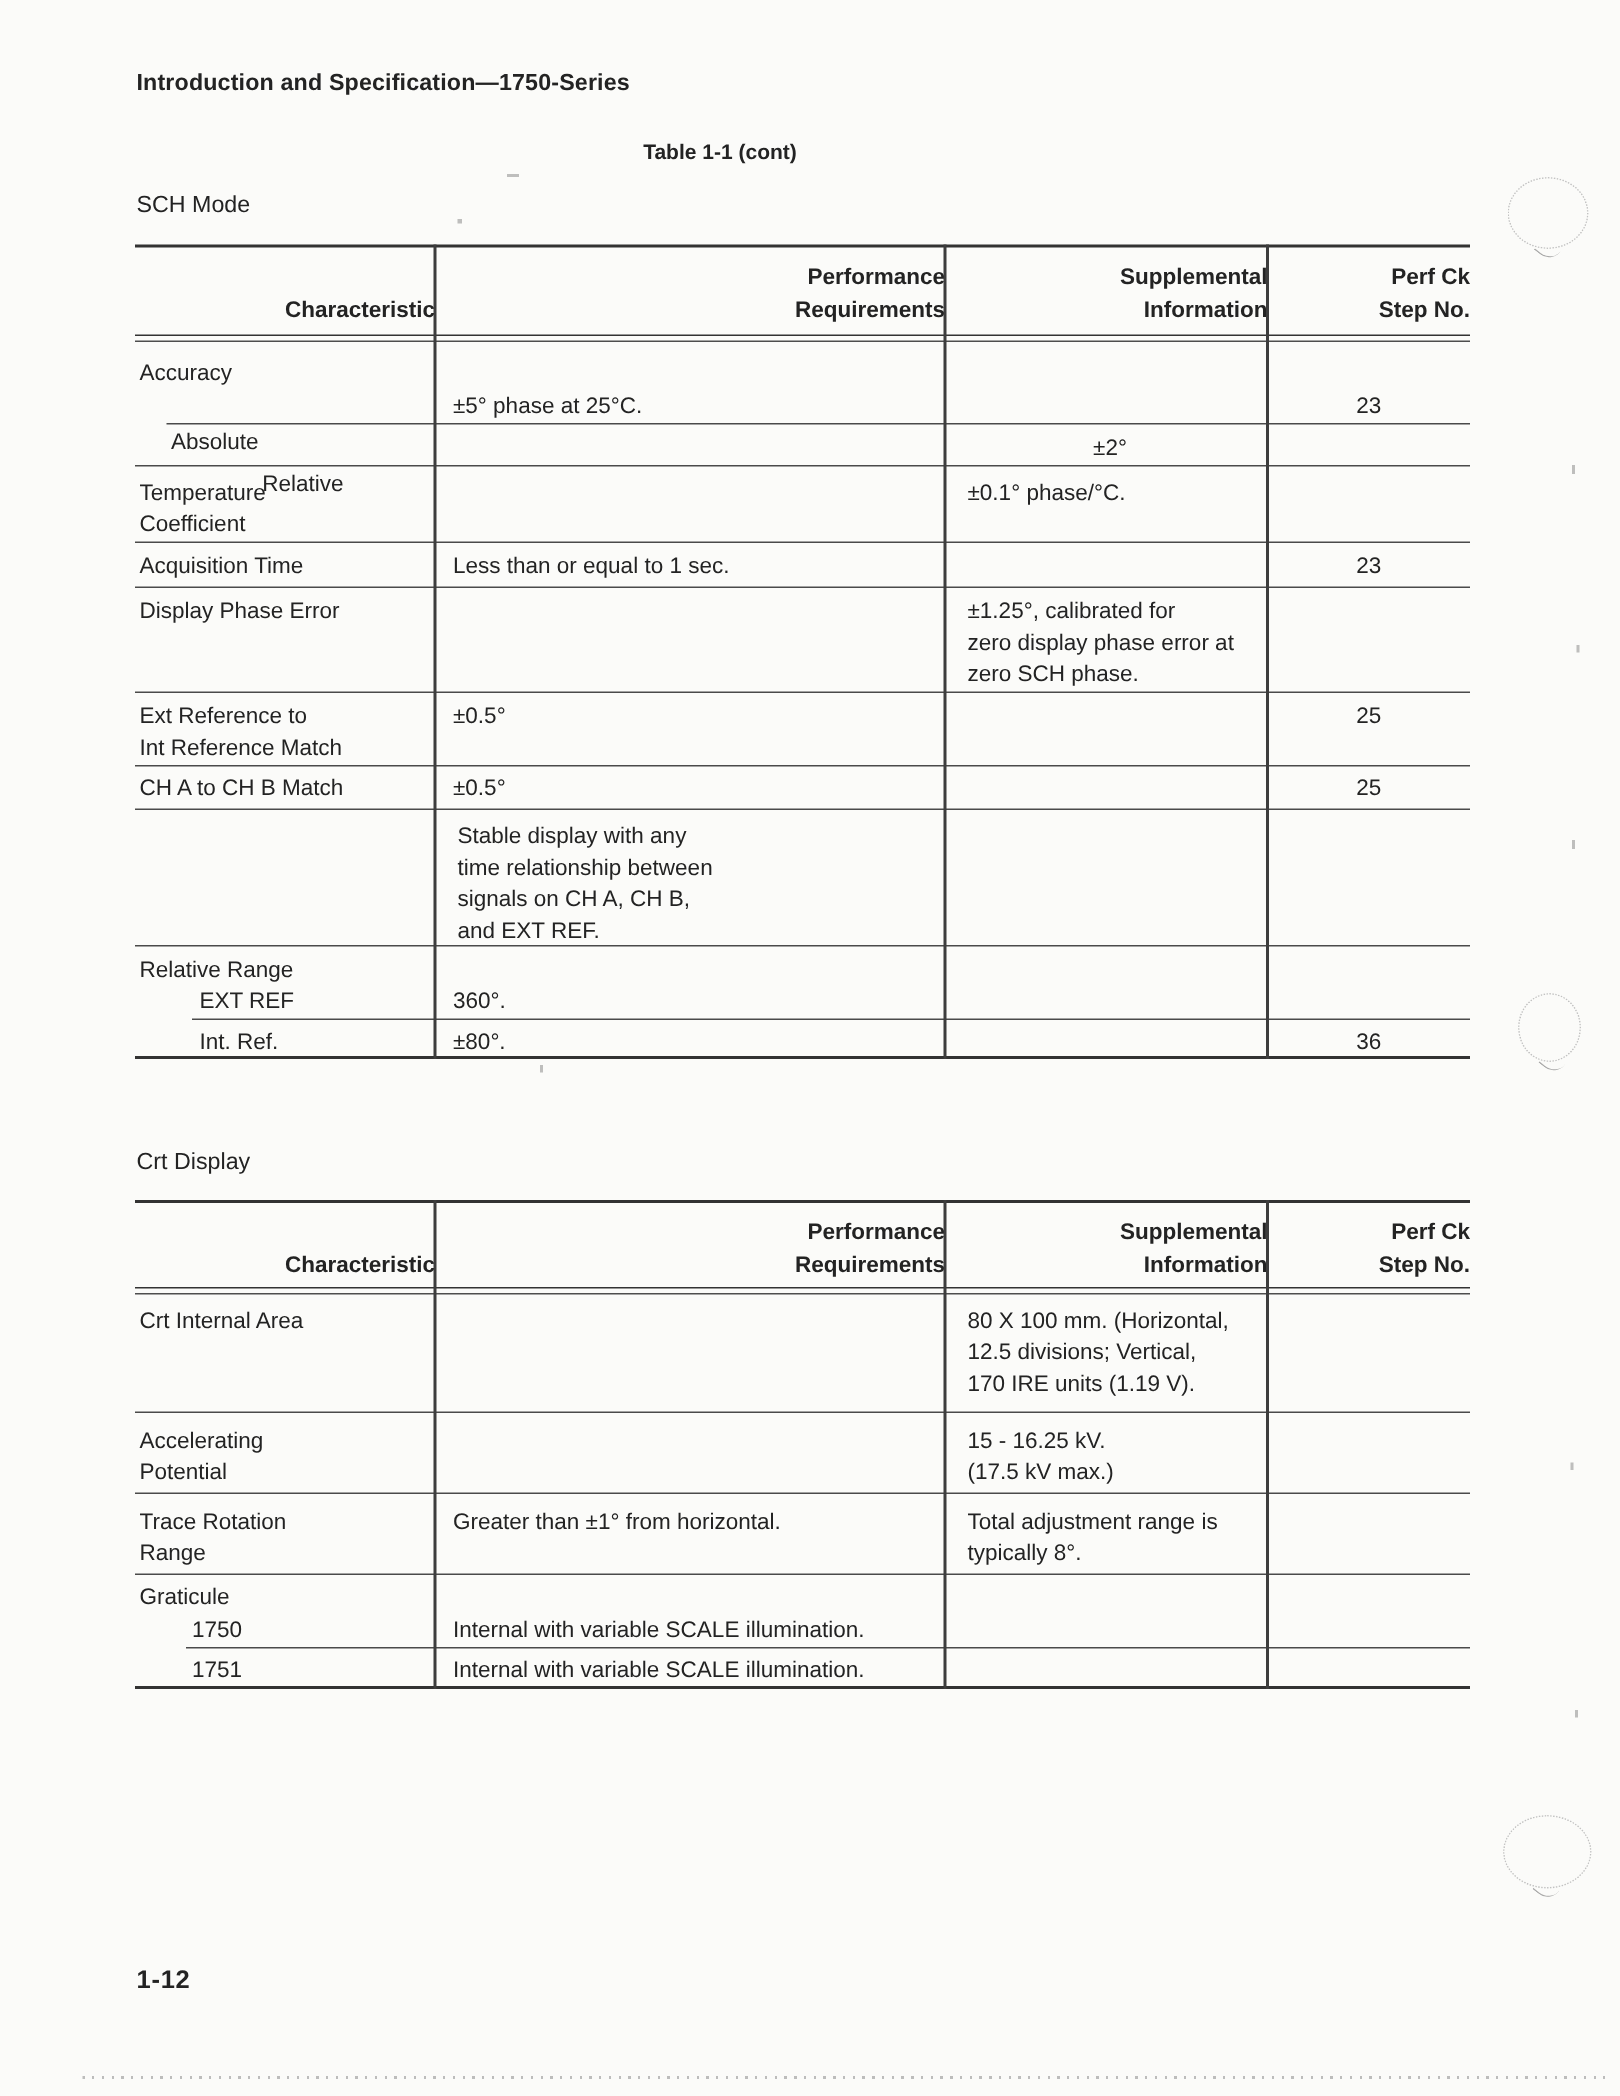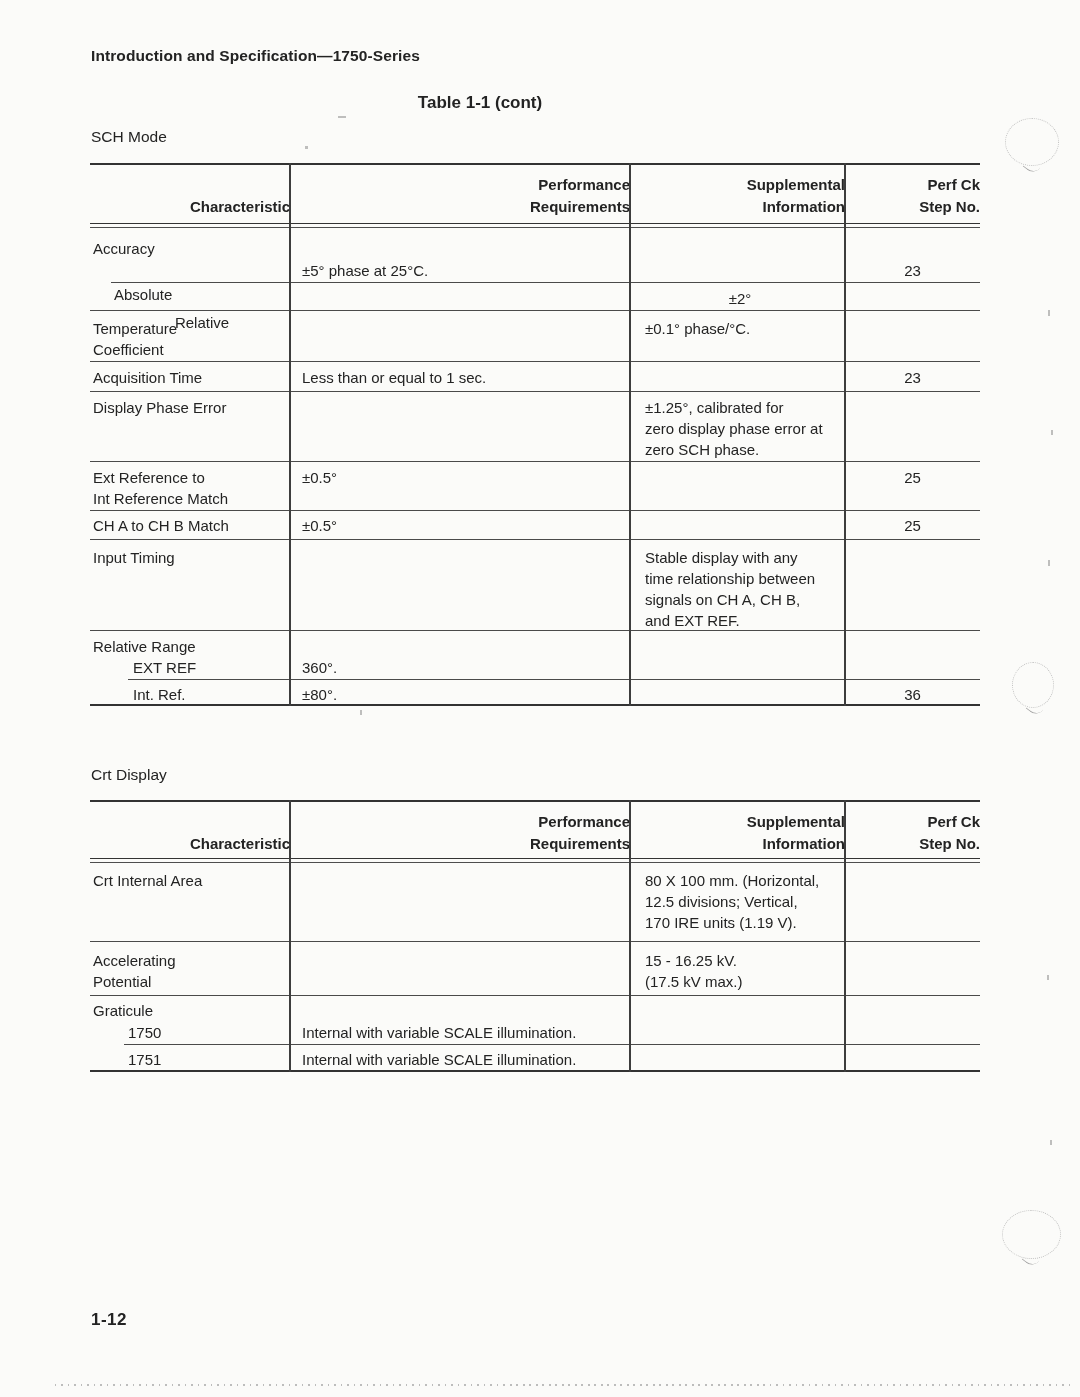--- a/index.html
+++ b/index.html
@@ -6,21 +6,21 @@
   body{
     width:1080px;height:1397px;
     background:#fbfbf9;
     font-family:"Liberation Sans", sans-serif;
     color:#232323;
     position:relative;
     overflow:hidden;
   }
   .page{position:absolute;inset:0;}
   .doc-header{position:absolute;left:91px;top:47px;font-size:15.5px;font-weight:700;letter-spacing:.1px;}
-  .table-title{position:absolute;left:90px;top:93px;width:780px;text-align:center;font-size:17px;font-weight:700;}
+  .table-title{position:absolute;left:90px;top:93px;width:780px;text-align:center;font-size:14px;font-weight:700;}
   .section-label{position:absolute;left:91px;font-size:15.5px;}
   .sl-sch{top:128px;}
   .sl-crt{top:766px;}
   .page-number{position:absolute;left:91px;top:1310px;font-size:17px;font-weight:700;letter-spacing:.5px;}
 
   .spec-table{position:absolute;left:90px;width:890px;font-size:15px;line-height:21px;}
   .t1{top:163px;}
   .t2{top:800px;}
 
   .vline{position:absolute;top:0;bottom:0;width:1.6px;background:#3d3d3d;z-index:3;}
@@ -153,21 +153,20 @@
     </div>
 
     <div class="band grid b-chm">
       <div class="cell c1">CH A to CH B Match</div>
       <div class="cell c2">±0.5°</div>
       <div class="cell c3"></div>
       <div class="cell c4">25</div>
     </div>
 
     <div class="band grid b-inp">
-      <div class="cell c1">Input Timing</div>
       <div class="cell c2"></div>
       <div class="cell c3">Stable display with any
 time relationship between
 signals on CH A, CH B,
 and EXT REF.</div>
       <div class="cell c4"></div>
     </div>
 
     <div class="band b-rng">
       <div class="group-line">Relative Range</div>
@@ -216,20 +215,28 @@
 
     <div class="band grid b-acc2">
       <div class="cell c1">Accelerating
 Potential</div>
       <div class="cell c2"></div>
       <div class="cell c3">15 - 16.25 kV.
 (17.5 kV max.)</div>
       <div class="cell c4"></div>
     </div>
 
+    <div class="band grid b-trr">
+      <div class="cell c1">Trace Rotation
+Range</div>
+      <div class="cell c2">Greater than ±1° from horizontal.</div>
+      <div class="cell c3">Total adjustment range is
+typically 8°.</div>
+      <div class="cell c4"></div>
+    </div>
 
     <div class="band b-grt">
       <div class="group-line">Graticule</div>
       <div class="subrow sr-a">
         <div class="cell c1 ind38">1750</div>
         <div class="cell c2">Internal with variable SCALE illumination.</div>
         <div class="cell c3"></div>
         <div class="cell c4"></div>
       </div>
       <div class="psep ml34"></div>

